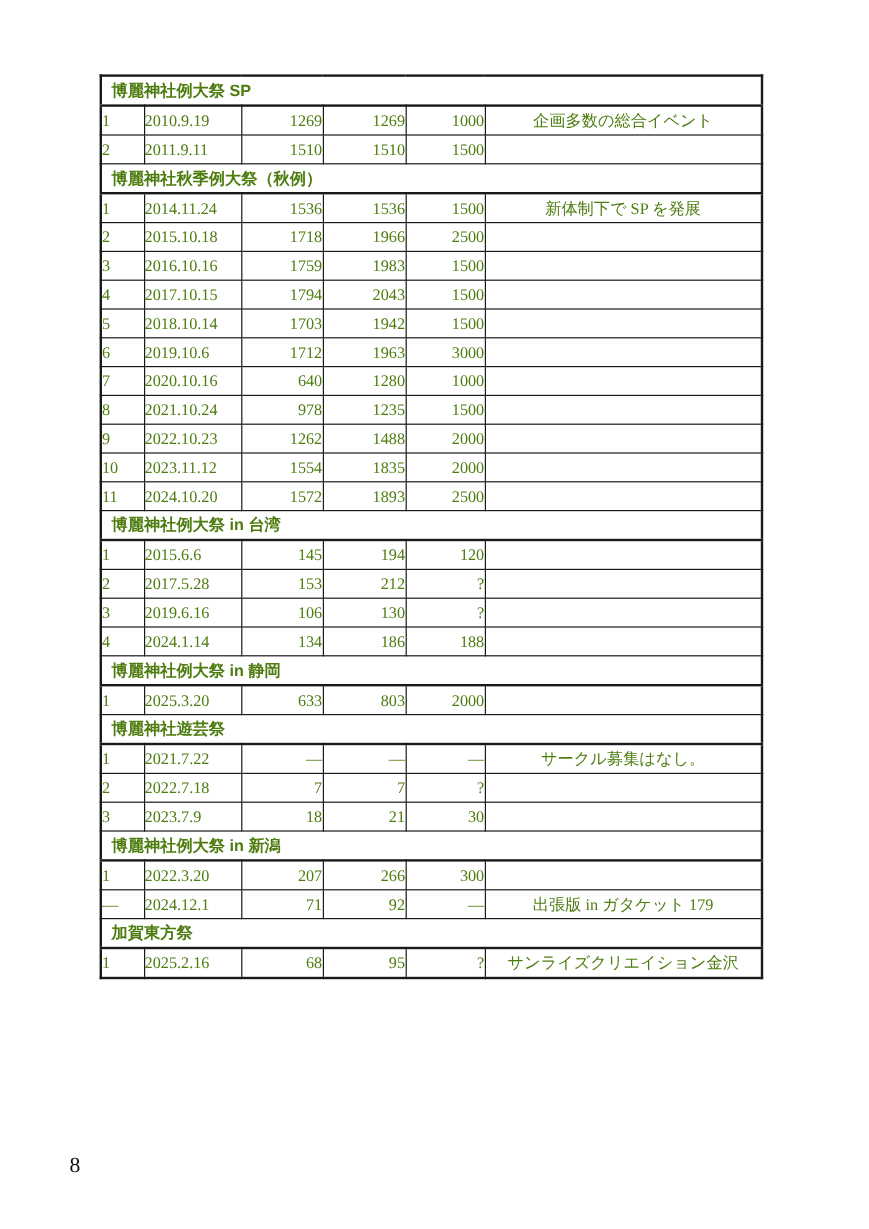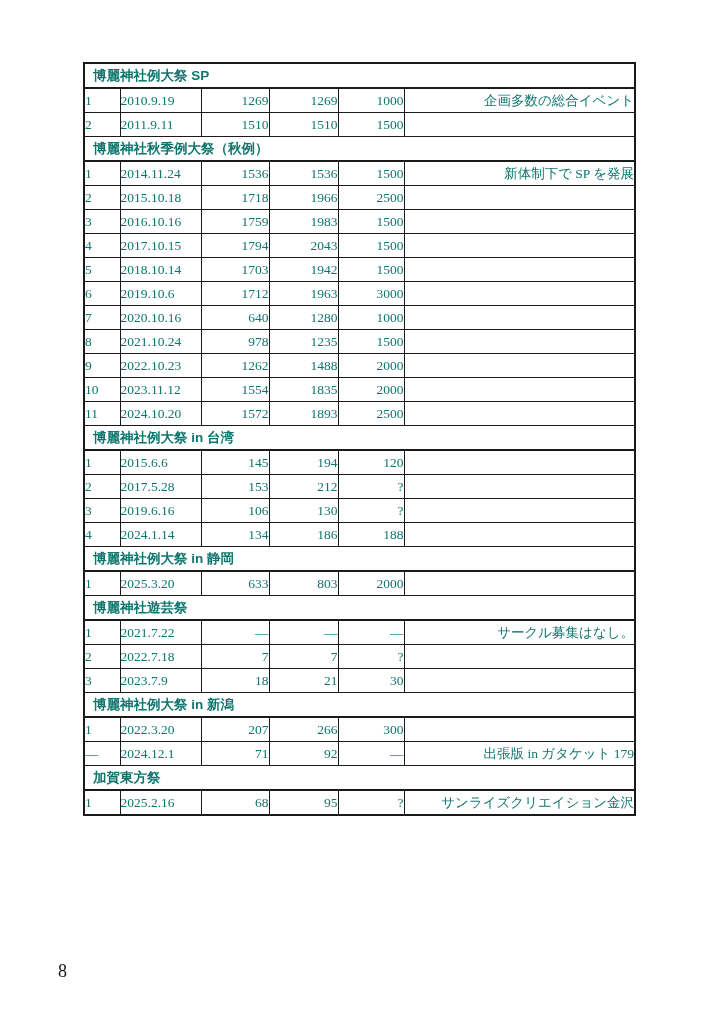--- a/index.html
+++ b/index.html
@@ -17,21 +17,21 @@
   .table-wrap {
     position: absolute;
     left: 83px;
     top: 62px;
     width: 551px;
   }
   table.event-table {
     border-collapse: collapse;
     table-layout: fixed;
     width: 551px;
-    color: #0f766e;
+    color: #4d7c0f;
   }
   table.event-table td {
     border: 1px solid #1a1a1a;
     height: 23px;
     padding: 0;
     overflow: hidden;
     white-space: nowrap;
     font-family: "Liberation Serif", "DejaVu Serif", serif;
     font-size: 13.5px;
     line-height: 23px;
@@ -46,21 +46,21 @@
     font-weight: bold;
     font-size: 13.5px;
     text-align: left;
     padding-left: 8px;
   }
   td.c0 { text-align: left;  padding-left: 9px;  }
   td.c1 { text-align: left;  padding-left: 8px; margin-left: 40px;  }
   td.c2 { text-align: right; padding-right: 10px; }
   td.c3 { text-align: right; padding-right: 10px; }
   td.c4 { text-align: right; padding-right: 10px; }
-  td.c5 { text-align: right;  padding-left: 9px;  }
+  td.c5 { text-align: center;  padding-left: 9px;  }
   .page-number {
     position: absolute;
     left: 58px;
     top: 961px;
     font-family: "Liberation Serif", "DejaVu Serif", serif;
     font-size: 18px;
     color: #111111;
   }
 </style>
 </head>

